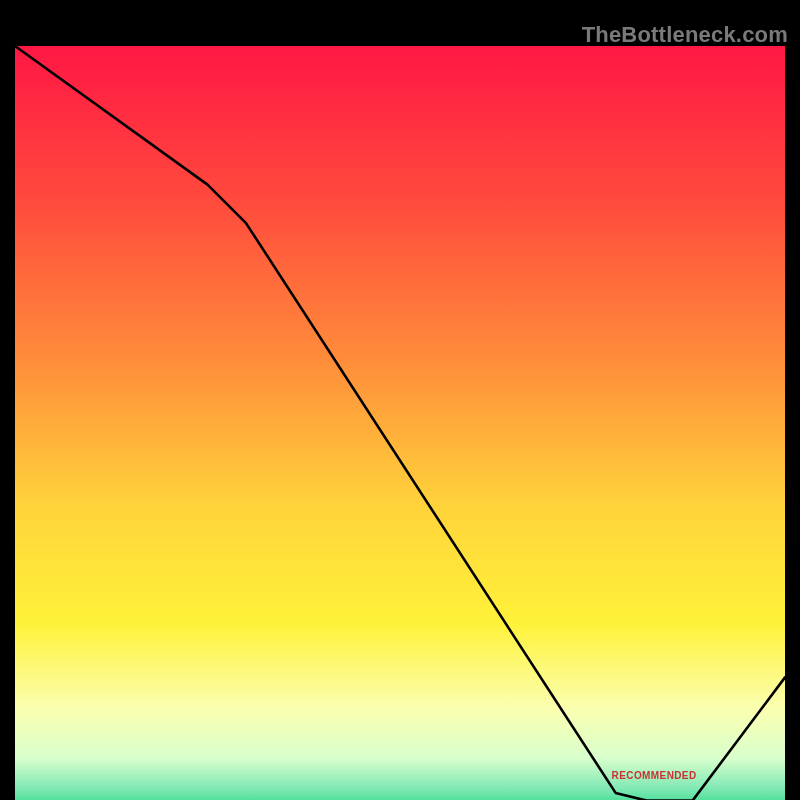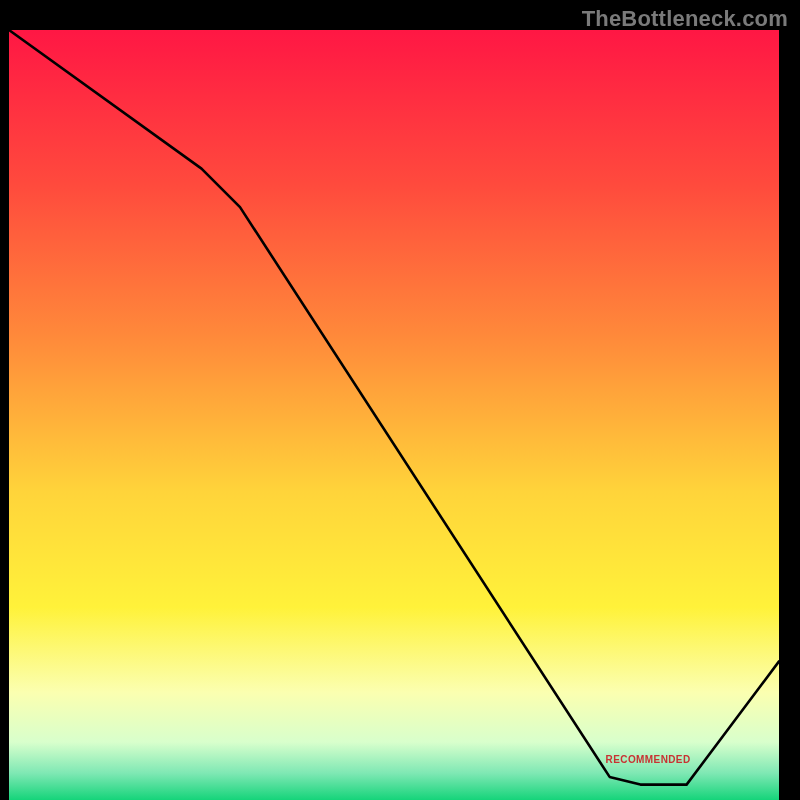--- a/index.html
+++ b/index.html
@@ -1,30 +1,30 @@
 <!DOCTYPE html>
 <html><head>
 <meta charset="utf-8">
 <style>
   * { margin: 0; padding: 0; box-sizing: border-box; }
   html, body { width: 800px; height: 800px; background: #000; overflow: hidden; }
-  .stage { position: relative; width: 800px; height: 761px; }
+  .stage { position: relative; width: 800px; height: 761px; margin-top: 16px; }
   .watermark {
     position: absolute;
     top: 6px;
     right: 12px;
     font-family: Arial, Helvetica, sans-serif;
     font-size: 22px;
     font-weight: 600;
     color: #7a7a7a;
     letter-spacing: 0.2px;
   }
   .plot-area {
     position: absolute;
-    left: 9px;
+    left: 15px;
     top: 30px;
     width: 770px;
     height: 755px;
     background: #000; 
   }
   .gradient {
     position: absolute;
     inset: 0;
   }
   .curve {

